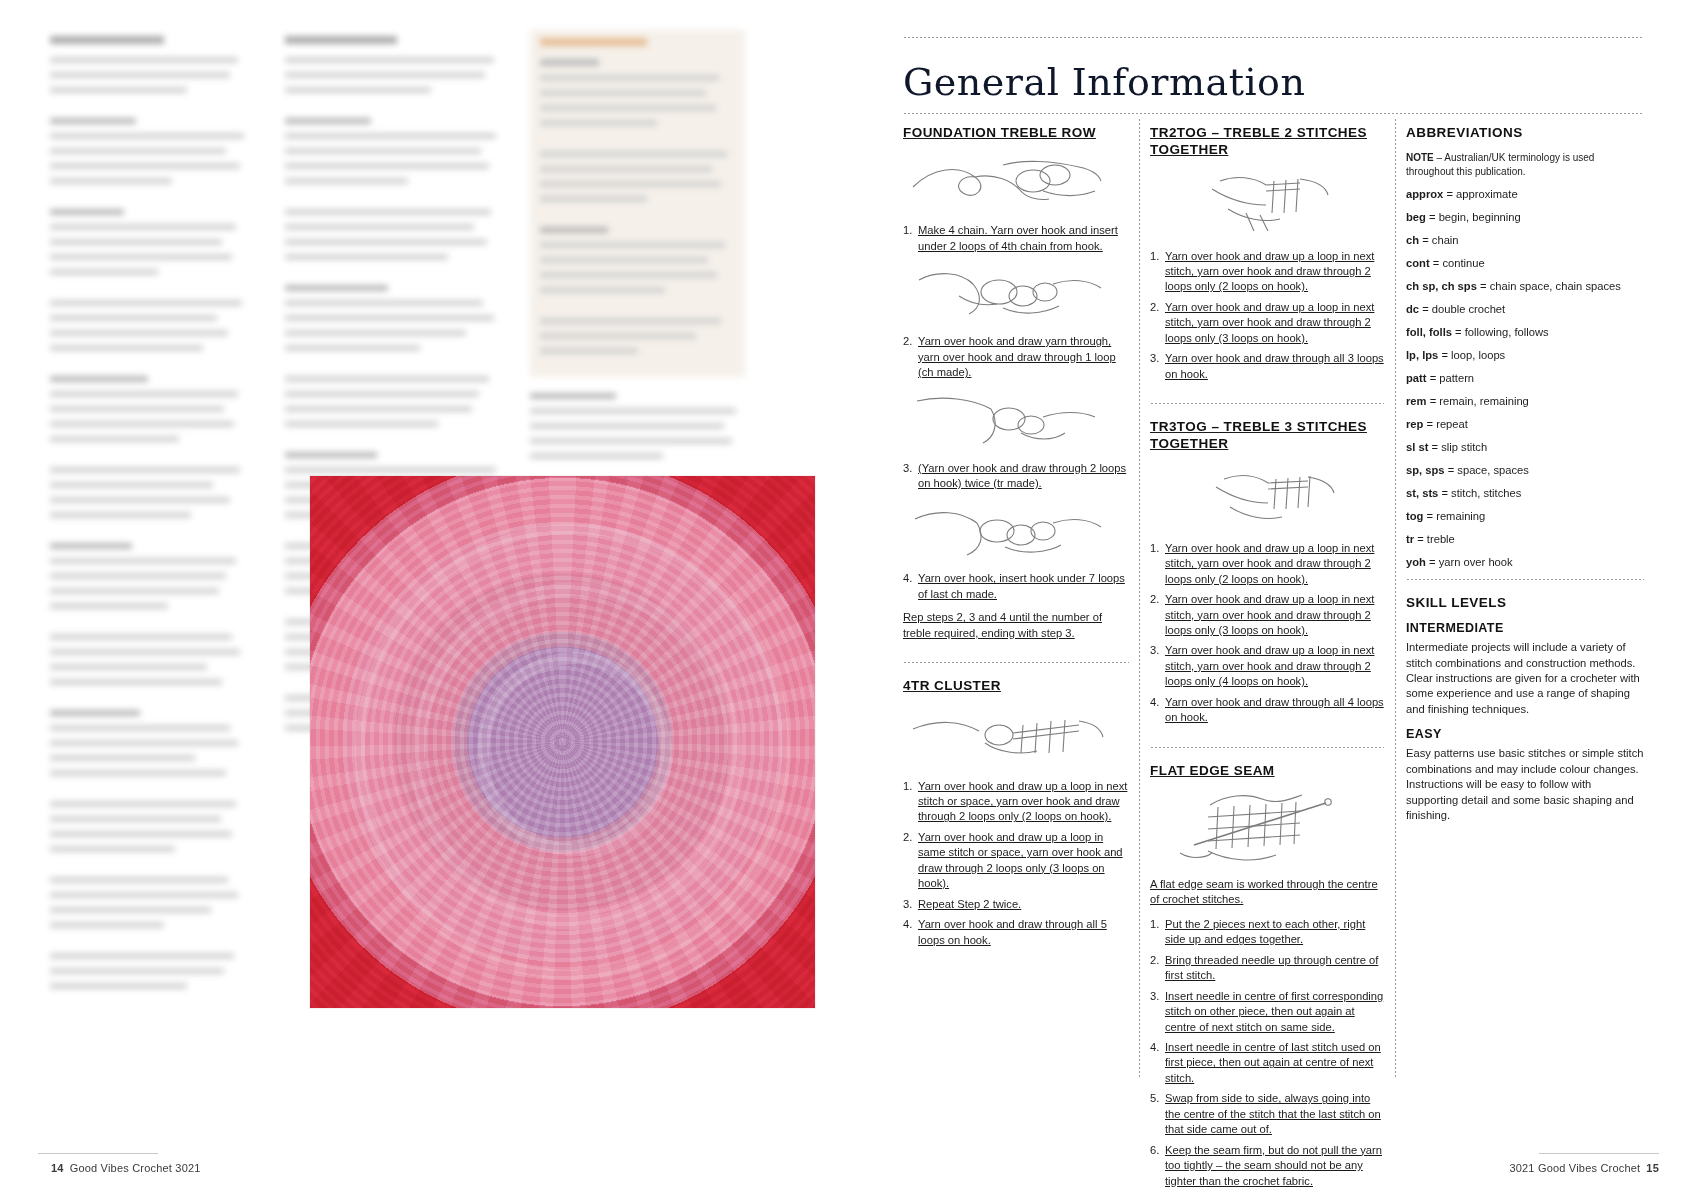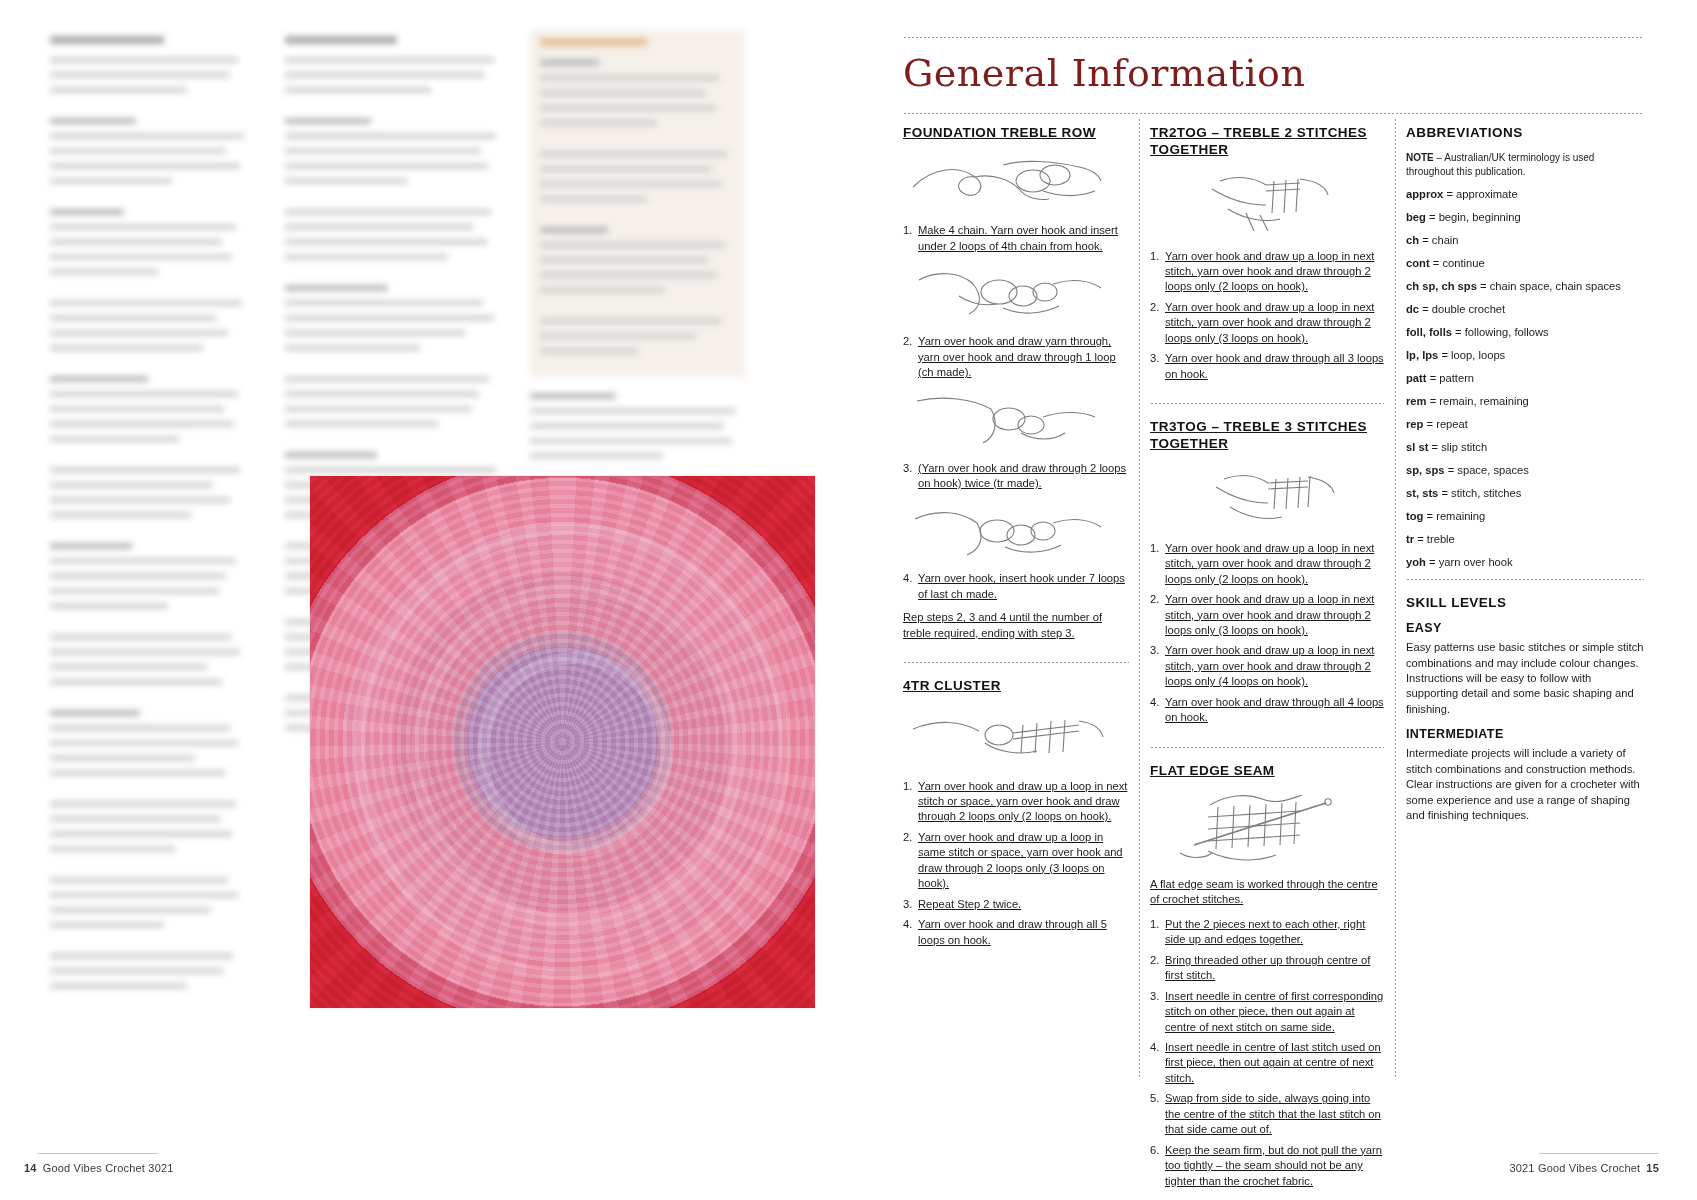--- a/index.html
+++ b/index.html
@@ -34,41 +34,41 @@
       repeating-conic-gradient(from 0deg at 50% 50%, rgba(255,255,255,.09) 0deg 3deg, rgba(0,0,0,.05) 3deg 7deg);
     mix-blend-mode:overlay;
   }
   .photo .ring{
     position:absolute;border-radius:50%;border-style:solid;border-color:rgba(255,255,255,.16);
   }
 
   .folio{
     position:absolute;bottom:26px;font-size:11px;color:#3a3a3a;letter-spacing:.2px;
   }
-  .folio-left{left:24px;}
+  .folio-left{left:51px;}
   .folio-left .num{font-weight:bold;margin-right:6px;}
   .folio-right{right:38px;}
   .folio-right .num{font-weight:bold;margin-left:6px;}
   .rule{position:absolute;background:#c9c9c9;}
 
   
   .right-page{position:absolute;left:850px;top:0;width:847px;height:1200px;background:#fff;}
   .dotline{
     position:absolute;
     background-image:radial-gradient(circle, #9a9a9a 0.9px, transparent 1px);
     background-size:4px 4px;background-repeat:repeat-x;height:2px;
   }
   .dotline.vert{
     background-image:radial-gradient(circle, #9a9a9a 0.9px, transparent 1px);
     background-size:4px 4px;background-repeat:repeat-y;width:2px;
   }
   .gi-title{
-    position:absolute;left:53px;top:26px;
+    position:absolute;left:53px;top:35px;
     font-family:"DejaVu Serif", serif;
-    font-size:38px;letter-spacing:.5px;color:#7f1d1d;font-weight:normal;
+    font-size:38px;letter-spacing:.5px;color:#0f172a;font-weight:normal;
   }
   .col{position:absolute;top:124px;}
   .c1{left:53px;width:226px;}
   .c2{left:300px;width:234px;}
   .c3{left:556px;width:238px;}
 
   h3.sec{
     font-size:13.5px;font-weight:bold;letter-spacing:.45px;color:#111;
     margin:0 0 10px 0;line-height:1.28;text-transform:uppercase;
   }
@@ -445,21 +445,21 @@
               <path d="M58 62 C78 72, 104 74, 126 66"></path>
               <path d="M44 56 L176 14" stroke-width="1.6"></path>
               <circle cx="178" cy="13" r="3.2"></circle>
               <path d="M30 64 C40 70, 54 70, 62 64"></path>
             </g>
           </svg>
         </div>
         <p class="body">A flat edge seam is worked through the centre of crochet stitches.</p>
         <ol class="steps">
           <li>Put the 2 pieces next to each other, right side up and edges together.</li>
-          <li>Bring threaded other up through centre of first stitch.</li>
+          <li>Bring threaded needle up through centre of first stitch.</li>
           <li>Insert needle in centre of first corresponding stitch on other piece, then out again at centre of next stitch on same side.</li>
           <li>Insert needle in centre of last stitch used on first piece, then out again at centre of next stitch.</li>
           <li>Swap from side to side, always going into the centre of the stitch that the last stitch on that side came out of.</li>
           <li>Keep the seam firm, but do not pull the yarn too tightly – the seam should not be any tighter than the crochet fabric.</li>
         </ol>
       </div>
     </div>
 
     <div class="col c3">
 
@@ -483,26 +483,26 @@
         <div class="abbr-item"><b>st, sts</b> <span>= stitch, stitches</span></div>
         <div class="abbr-item"><b>tog</b> <span>= remaining</span></div>
         <div class="abbr-item"><b>tr</b> <span>= treble</span></div>
         <div class="abbr-item"><b>yoh</b> <span>= yarn over hook</span></div>
       </div>
 
       <div class="dotline" style="position:relative;left:0;top:0;width:238px;margin:8px 0 14px 0;"></div>
 
       <h3 class="sec">SKILL LEVELS</h3>
       <div>
+        <div class="skill-h">INTERMEDIATE</div>
+        <p class="skill-p">Intermediate projects will include a variety of stitch combinations and construction methods. Clear instructions are given for a crocheter with some experience and use a range of shaping and finishing techniques.</p>
+      </div>
+      <div>
         <div class="skill-h">EASY</div>
         <p class="skill-p">Easy patterns use basic stitches or simple stitch combinations and may include colour changes. Instructions will be easy to follow with supporting detail and some basic shaping and finishing.</p>
-      </div>
-      <div>
-        <div class="skill-h">INTERMEDIATE</div>
-        <p class="skill-p">Intermediate projects will include a variety of stitch combinations and construction methods. Clear instructions are given for a crocheter with some experience and use a range of shaping and finishing techniques.</p>
       </div>
     </div>
 
     <div class="rule" style="right:38px;bottom:46px;width:120px;height:1px;"></div>
     <div class="folio folio-right">
       <span>3021 Good Vibes Crochet</span><span class="num">15</span>
     </div>
   </div>
 
 </div>

